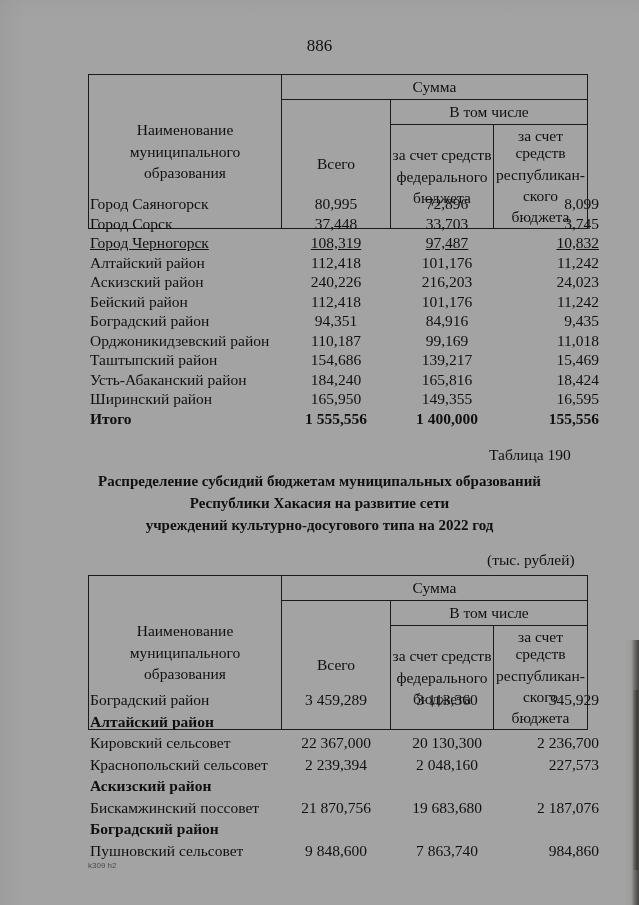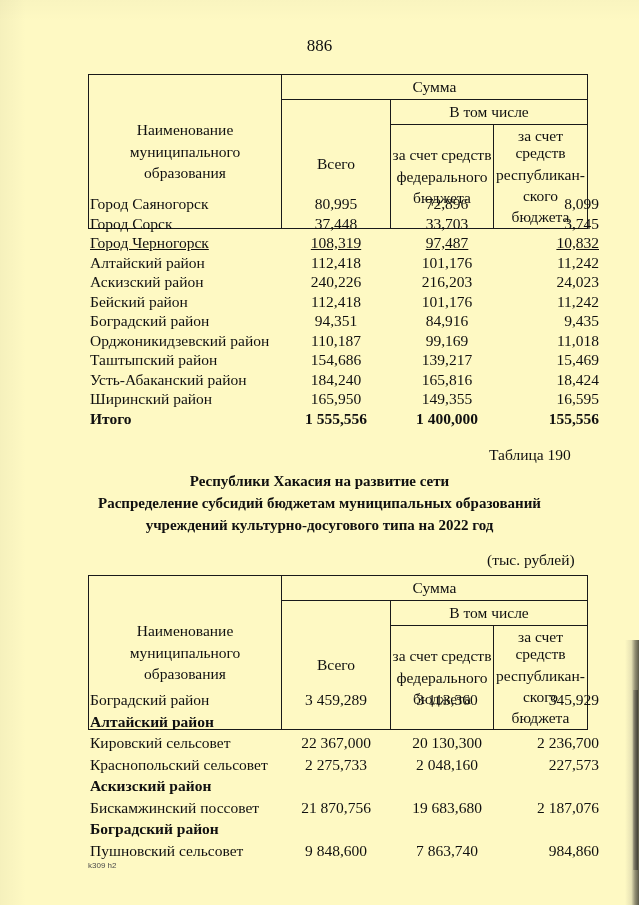--- a/index.html
+++ b/index.html
@@ -12,21 +12,21 @@
     height: 905px;
     position: relative;
     font-family: "Liberation Serif", "DejaVu Serif", serif;
     color: #101010;
     overflow: hidden;
   }
 
   .page {
     position: absolute;
     inset: 0;
-    background: #fef9c3;
+    background: #a3a3a3;
   }
 
   
   .scan-tone {
     position: absolute;
     inset: 0;
     background:
       linear-gradient(90deg, rgba(0,0,0,0.035) 0px, rgba(0,0,0,0.0) 26px),
       linear-gradient(180deg, rgba(0,0,0,0.02) 0px, rgba(0,0,0,0) 22px);
     pointer-events: none;
@@ -249,22 +249,22 @@
         <div class="lbl">Итого</div>
         <div class="v1">1 555,556</div>
         <div class="v2">1 400,000</div>
         <div class="v3">155,556</div>
       </div>
     </div>
 
   <div class="table-label" style="left:489px; top:446px;">Таблица 190</div>
 
   <div class="title-block" style="top:471px;">
+    <div>Распределение субсидий бюджетам муниципальных образований</div>
     <div>Республики Хакасия на развитие сети</div>
-    <div>Распределение субсидий бюджетам муниципальных образований</div>
     <div>учреждений культурно-досугового типа на 2022 год</div>
   </div>
 
   <div class="units" style="left:487px; top:551px;">(тыс. рублей)</div>
 
   <table class="tbl" id="tbl2" style="left:88px; top:575px;">
     <tbody>
       <tr>
         <td class="c-name hdr-name" rowspan="3">
           <div class="hdr-line">Наименование</div>
@@ -307,21 +307,21 @@
         <div class="v3"></div>
       </div>
       <div class="r" style="height: 21.5px;">
         <div class="lbl">Кировский сельсовет</div>
         <div class="v1">22 367,000</div>
         <div class="v2">20 130,300</div>
         <div class="v3">2 236,700</div>
       </div>
       <div class="r" style="height: 21.5px;">
         <div class="lbl">Краснопольский сельсовет</div>
-        <div class="v1">2 275,733</div>
+        <div class="v1">2 239,394</div>
         <div class="v2">2 048,160</div>
         <div class="v3">227,573</div>
       </div>
       <div class="r bold" style="height: 21.5px;">
         <div class="lbl">Аскизский район</div>
         <div class="v1"></div>
         <div class="v2"></div>
         <div class="v3"></div>
       </div>
       <div class="r" style="height: 21.5px;">

